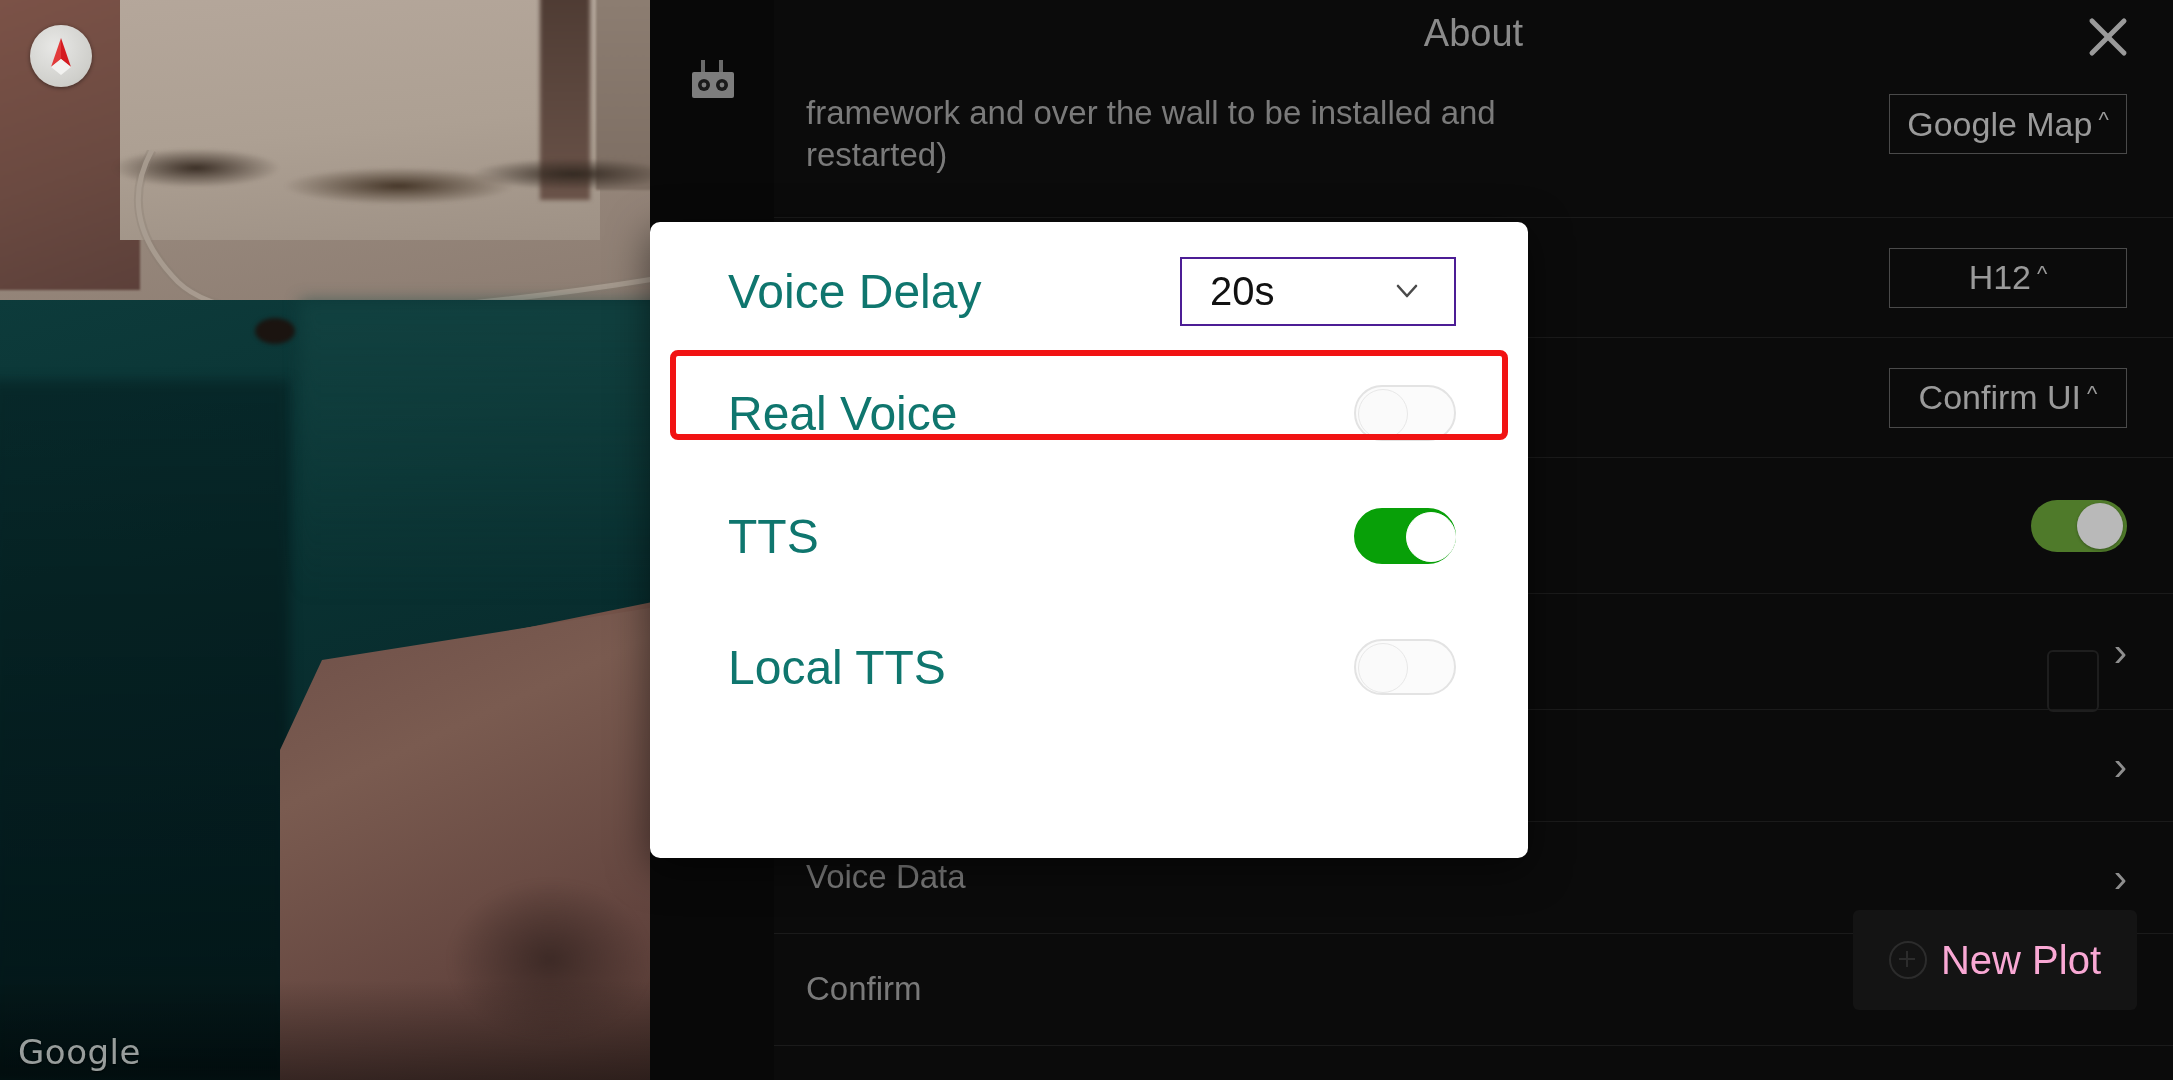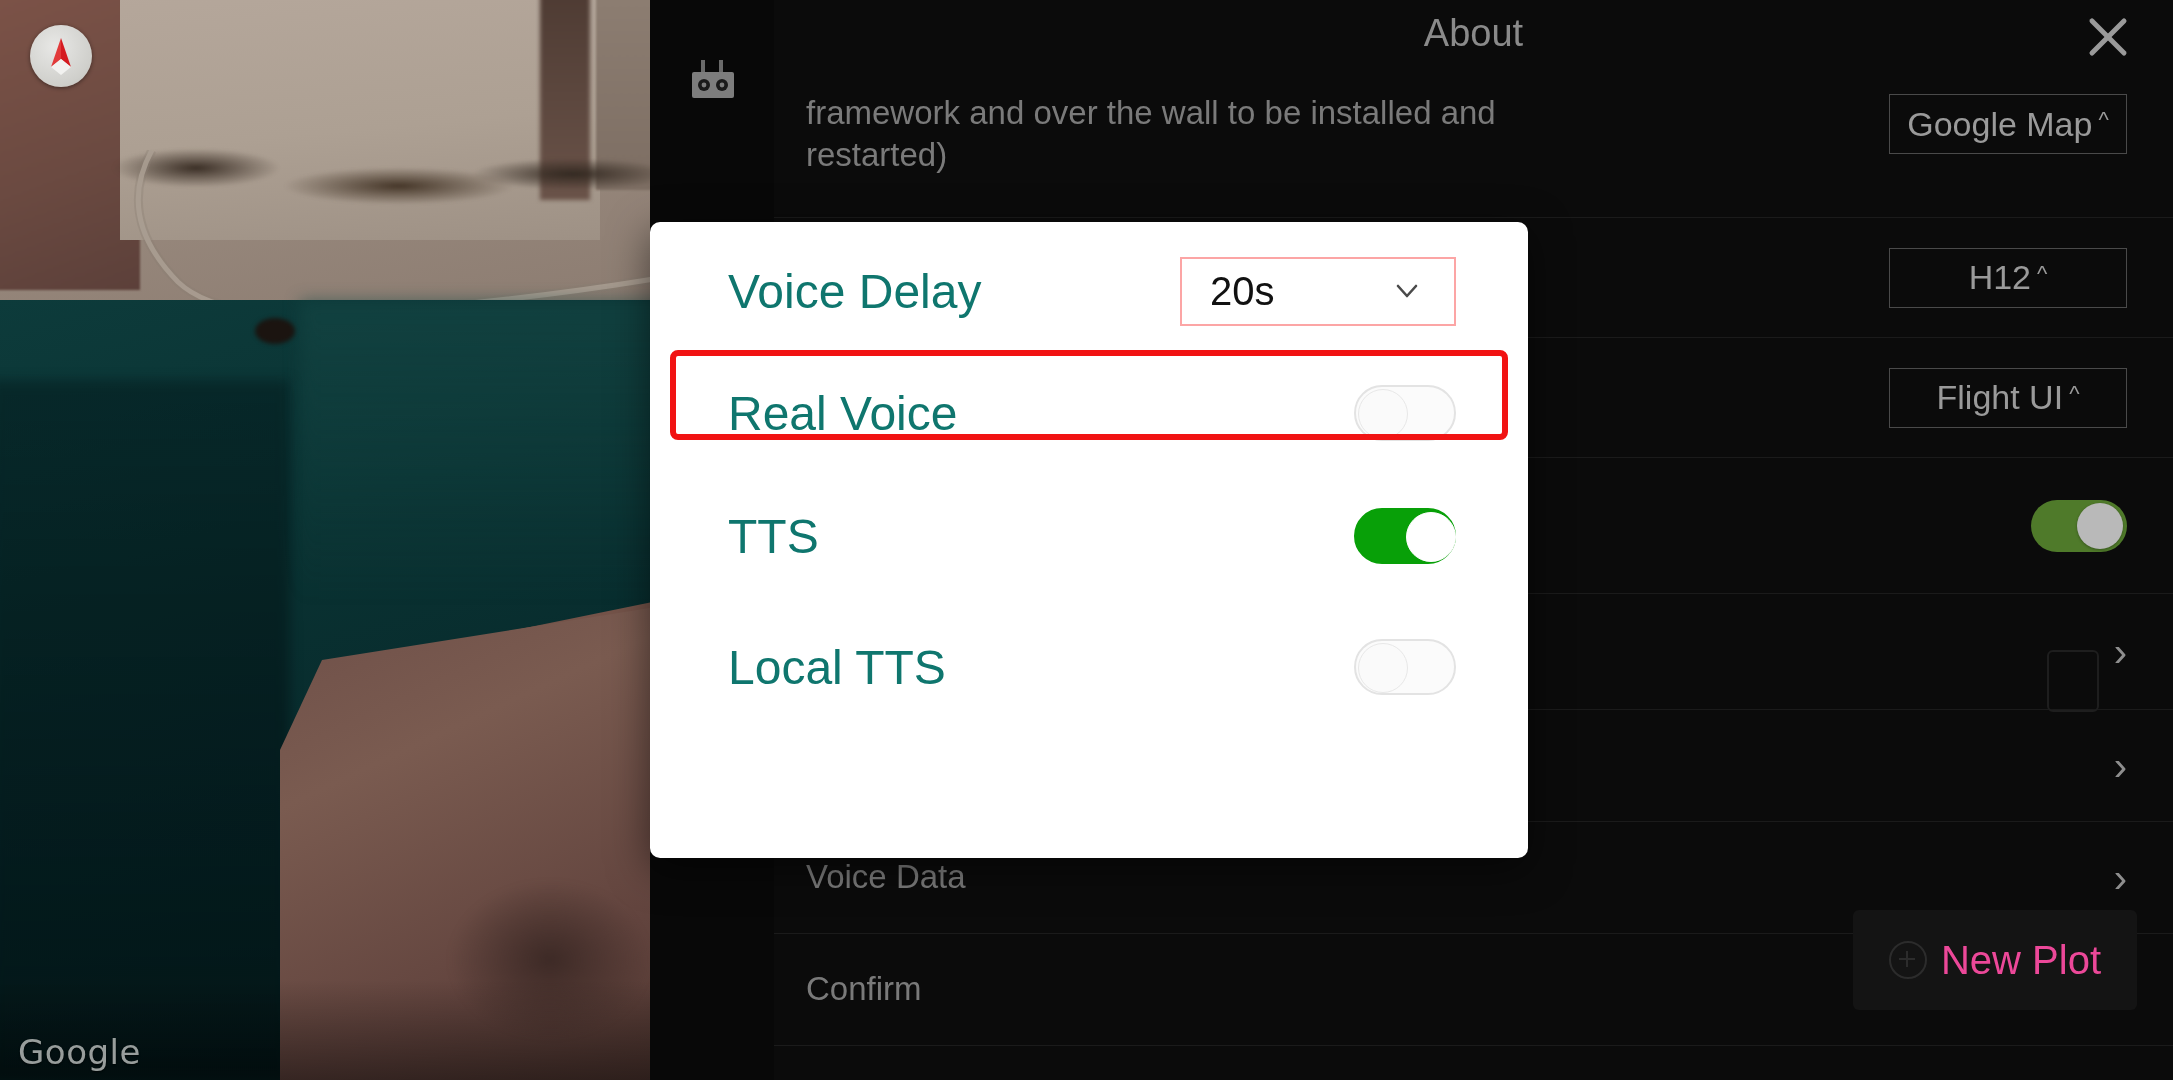--- a/index.html
+++ b/index.html
@@ -141,21 +141,21 @@
   #row-taiwan{height:136px;}
   #row-blank1{height:116px;justify-content:flex-end;}
   #row-effect{height:112px;}
   #row-flight{height:112px;}
   #row-remote{height:112px;}
 
   #new-plot{
     position:absolute;right:36px;top:910px;width:284px;height:100px;
     background:#141414;border-radius:6px;
     display:flex;align-items:center;justify-content:center;gap:14px;
-    color:#ec4899;font-size:40px;
+    color:#f9a8d4;font-size:40px;
   }
   #new-plot .plus{
     width:34px;height:34px;border:2px solid #2c2c2c;border-radius:50%;
     position:relative;
   }
   #new-plot .plus:before,#new-plot .plus:after{
     content:"";position:absolute;background:#2c2c2c;
   }
   #new-plot .plus:before{left:8px;top:15px;width:16px;height:2px;}
   #new-plot .plus:after{left:15px;top:8px;width:2px;height:16px;}
@@ -174,21 +174,21 @@
     box-shadow:0 10px 40px rgba(0,0,0,.5);
   }
   #dlg-rows{position:relative;height:530px;}
   .drow{
     position:absolute;left:0;right:0;height:122px;
     display:flex;align-items:center;padding:0 72px 0 78px;
     box-sizing:border-box;
   }
   .drow .dlabel{font-size:48px;color:#0f766e;flex:1;}
   .sel{
-    width:276px;height:69px;border:2px solid #fca5a5;background:#fff;
+    width:276px;height:69px;border:2px solid #4c1d95;background:#fff;
     display:flex;align-items:center;justify-content:space-between;
     padding:0 34px 0 28px;box-sizing:border-box;
   }
   .sel .selval{font-size:40px;color:#111;}
   .sel .selcaret{width:26px;height:26px;}
   .mtgl{
     width:102px;height:56px;border-radius:30px;position:relative;flex:none;
     box-sizing:border-box;background:#fbfbfb;border:2px solid #e3e3e3;
   }
   .mtgl .mknob{
@@ -293,21 +293,21 @@
       <div class="ptext"></div>
       <div class="dropdown">
         <span>H12</span>
         <span class="caret">^</span>
       </div>
     </div>
 
     <div class="prow" id="row-commonui">
       <div class="ptext"></div>
       <div class="dropdown">
-        <span>Flight UI</span>
+        <span>Confirm UI</span>
         <span class="caret">^</span>
       </div>
     </div>
 
     <div class="prow" id="row-taiwan">
       <div class="ptext">
         <span>eign countries or Taiwan,</span>
         <span class="l2">is large)</span>
       </div>
       <div class="tgl on">

